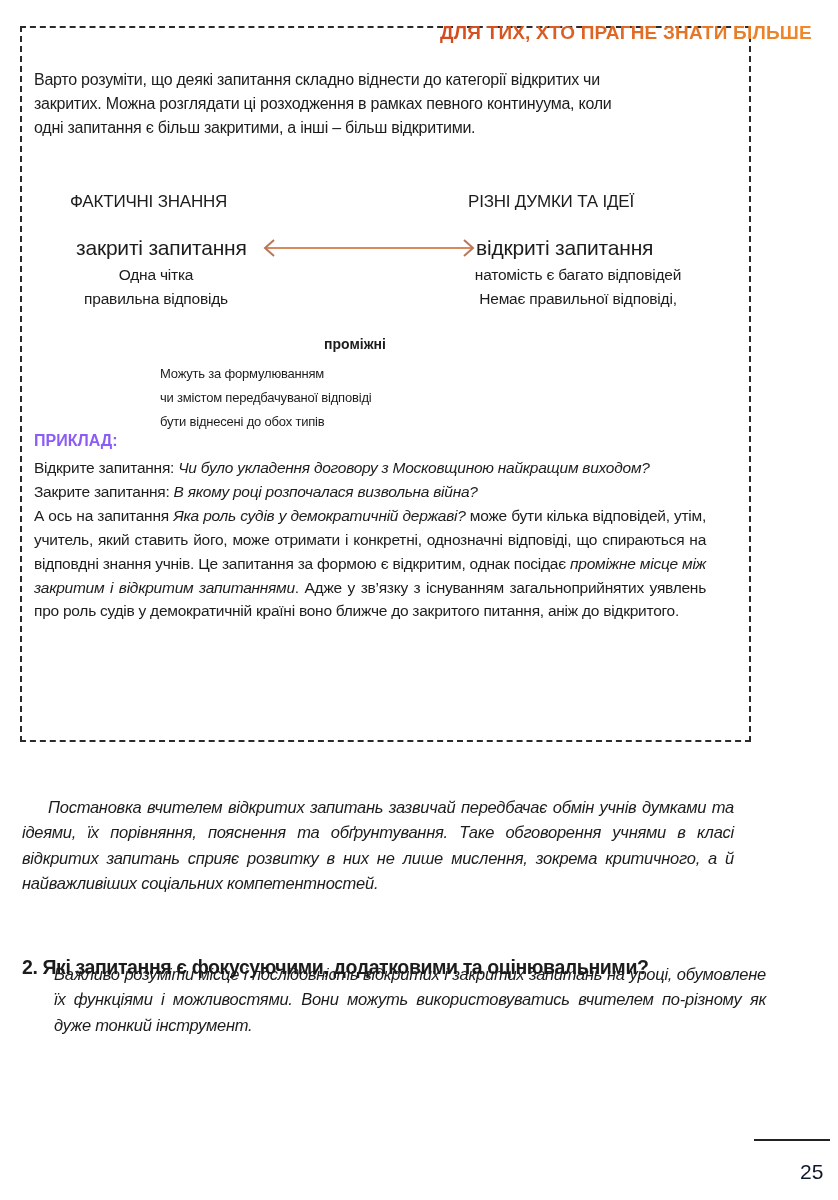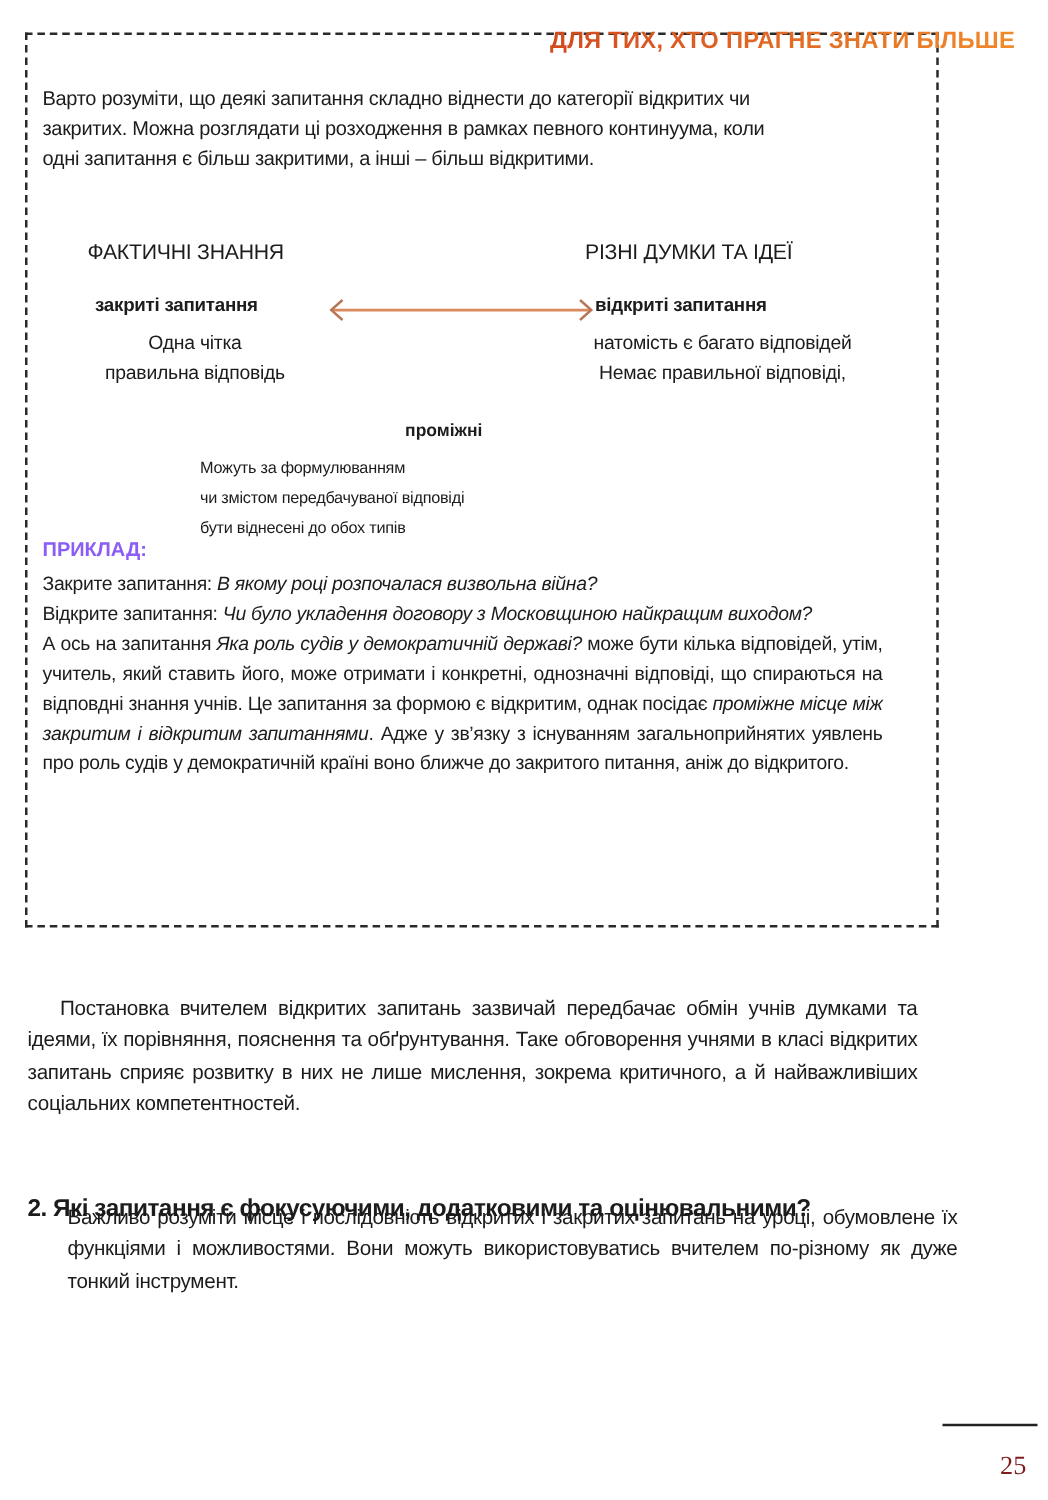--- a/index.html
+++ b/index.html
@@ -21,51 +21,51 @@
     -webkit-text-fill-color: transparent;
     font-stretch: condensed;
   }
   .intro {
     position: absolute; left: 34px; top: 68px; width: 680px;
     font-size: 16px; line-height: 24px; letter-spacing: -0.25px;
   }
   .col-head { position: absolute; font-size: 17px; top: 192px; letter-spacing: -0.2px; }
   .col-left-head { left: 70px; }
   .col-right-head { left: 468px; }
-  .q-label { position: absolute; top: 236px; font-weight: bold; font-size: 15px; letter-spacing: -0.2px; }
+  .q-label { position: absolute; top: 236px; font-weight: normal; font-size: 21px; letter-spacing: -0.2px; }
   .q-closed { left: 76px; }
   .q-open { left: 476px; }
   .arrow { position: absolute; left: 262px; top: 238px; width: 214px; height: 20px; }
   .desc { position: absolute; text-align: center; font-size: 15.5px; line-height: 24px; letter-spacing: -0.2px; }
   .desc-left { left: 56px; width: 200px; top: 263px; }
   .desc-right { left: 438px; width: 280px; top: 263px; }
   .mid-label { position: absolute; left: 250px; width: 210px; top: 336px; text-align: center; font-weight: bold; font-size: 14px; }
   .mid-desc { position: absolute; left: 160px; width: 390px; top: 362px; font-size: 13px; line-height: 24px; letter-spacing: -0.2px; }
   .ex-label {
     position: absolute; left: 34px; top: 432px; font-weight: bold; font-size: 16px;
     color: #8b5cf6;
   }
   .ex-body {
     position: absolute; left: 34px; top: 456px; width: 672px;
     font-size: 15.5px; line-height: 23.9px; letter-spacing: -0.25px; text-align: justify;
   }
   .ex-body p { margin: 0; }
   .ex-body i { font-style: italic; }
   .para {
     position: absolute; left: 22px; width: 712px; font-size: 16.5px; line-height: 25.3px;
-    letter-spacing: -0.25px; text-align: justify;
+    letter-spacing: -0.25px; text-align: justify; font-style: italic;
   }
   .para1 { top: 795px; text-indent: 26px; }
   .section-title {
     position: absolute; left: 22px; top: 956px; font-weight: bold; font-size: 19.5px;
     letter-spacing: -0.4px;
   }
   .para2 { top: 962px; margin-left: 32px; }
   .page-rule { position: absolute; left: 754px; top: 1139px; width: 76px; height: 2px; background: #222; }
-  .page-num { position: absolute; left: 800px; top: 1160px; font-size: 21px; color: #7f1d1d; font-family: Liberation Serif, serif; }
+  .page-num { position: absolute; left: 800px; top: 1160px; font-size: 21px; color: #0f172a; }
 </style>
 </head>
 <body>
 
 <div class="box"></div>
 
 <div class="box-title">ДЛЯ ТИХ, ХТО ПРАГНЕ ЗНАТИ БІЛЬШЕ</div>
 
 <div class="intro">
   <div>Варто розуміти, що деякі запитання складно віднести до категорії відкритих чи</div>
@@ -95,22 +95,22 @@
 
 <div class="mid-label">проміжні</div>
 <div class="mid-desc">
   <div>Можуть за формулюванням</div>
   <div>чи змістом передбачуваної відповіді</div>
   <div>бути віднесені до обох типів</div>
 </div>
 
 <div class="ex-label">ПРИКЛАД:</div>
 <div class="ex-body">
+  <p><span>Відкрите запитання: </span><i>Чи було укладення договору з Московщиною найкращим виходом?</i></p>
   <p><span>Закрите запитання: </span><i>В якому році розпочалася визвольна війна?</i></p>
-  <p><span>Відкрите запитання: </span><i>Чи було укладення договору з Московщиною найкращим виходом?</i></p>
   <p><span>А ось на запитання </span><i>Яка роль судів у демократичній державі?</i><span> може бути кілька відповідей, утім, учитель, який ставить його, може отримати і конкретні, однозначні відповіді, що спираються на відповдні знання учнів. Це запитання за формою є відкритим, однак посідає </span><i>проміжне місце між закритим і відкритим запитаннями</i><span>. Адже у зв’язку з існуванням загальноприйнятих уявлень про роль судів у демократичній країні воно ближче до закритого питання, аніж до відкритого.</span></p>
 </div>
 
 <div class="para para1">Постановка вчителем відкритих запитань зазвичай передбачає обмін учнів думками та ідеями, їх порівняння, пояснення та обґрунтування. Таке обговорення учнями в класі відкритих запитань сприяє розвитку в них не лише мислення, зокрема критичного, а й найважливіших соціальних компетентностей.</div>
 
 <div class="section-title">2. Які запитання є фокусуючими, додатковими та оцінювальними?</div>
 
 <div class="para para2">Важливо розуміти місце і послідовність відкритих і закритих запитань на уроці, обумовлене їх функціями і можливостями. Вони можуть використовуватись вчителем по-різному як дуже тонкий інструмент.</div>
 
 <div class="page-rule"></div>

